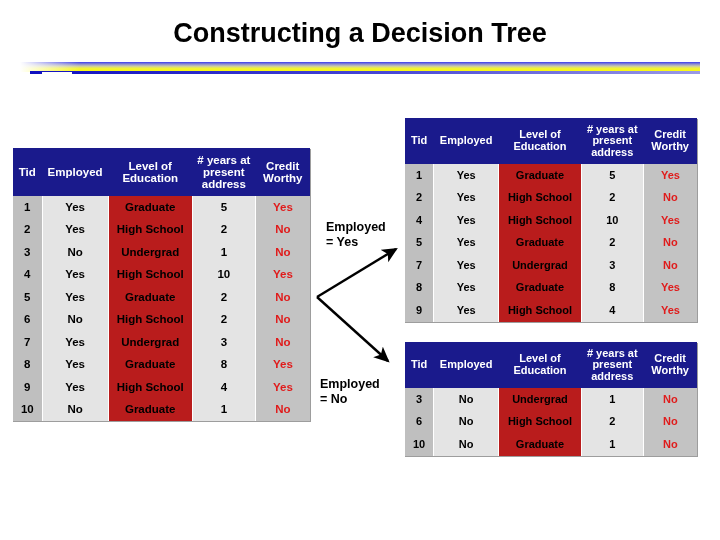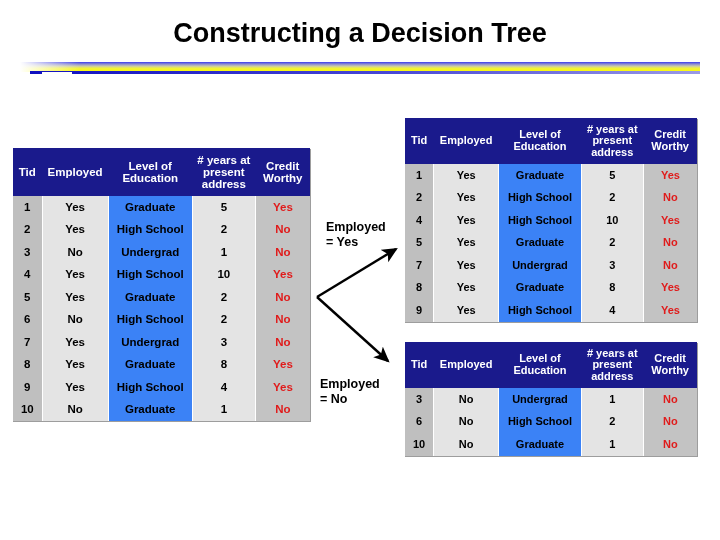--- a/index.html
+++ b/index.html
@@ -99,21 +99,21 @@
     text-align: center;
     font-weight: bold;
     color: #000000;
     border-left: 1px solid #ffffff;
     padding: 1px 2px;
     line-height: 1.0;
   }
   
   .dtable .c-tid   { background: #bfbfbf; }
   .dtable .c-emp   { background: #e4e4e4; }
-  .dtable .c-edu   { background: #3b82f6; }
+  .dtable .c-edu   { background: #b91c1c; }
   .dtable .c-yrs   { background: #e4e4e4; }
   .dtable .c-cw    { background: #c3c3c3; color: #e01b1b; }
 
   
   #table-main {
     left: 12px;
     top: 148px;
     width: 298px;
     font-size: 11.5px;
   }

